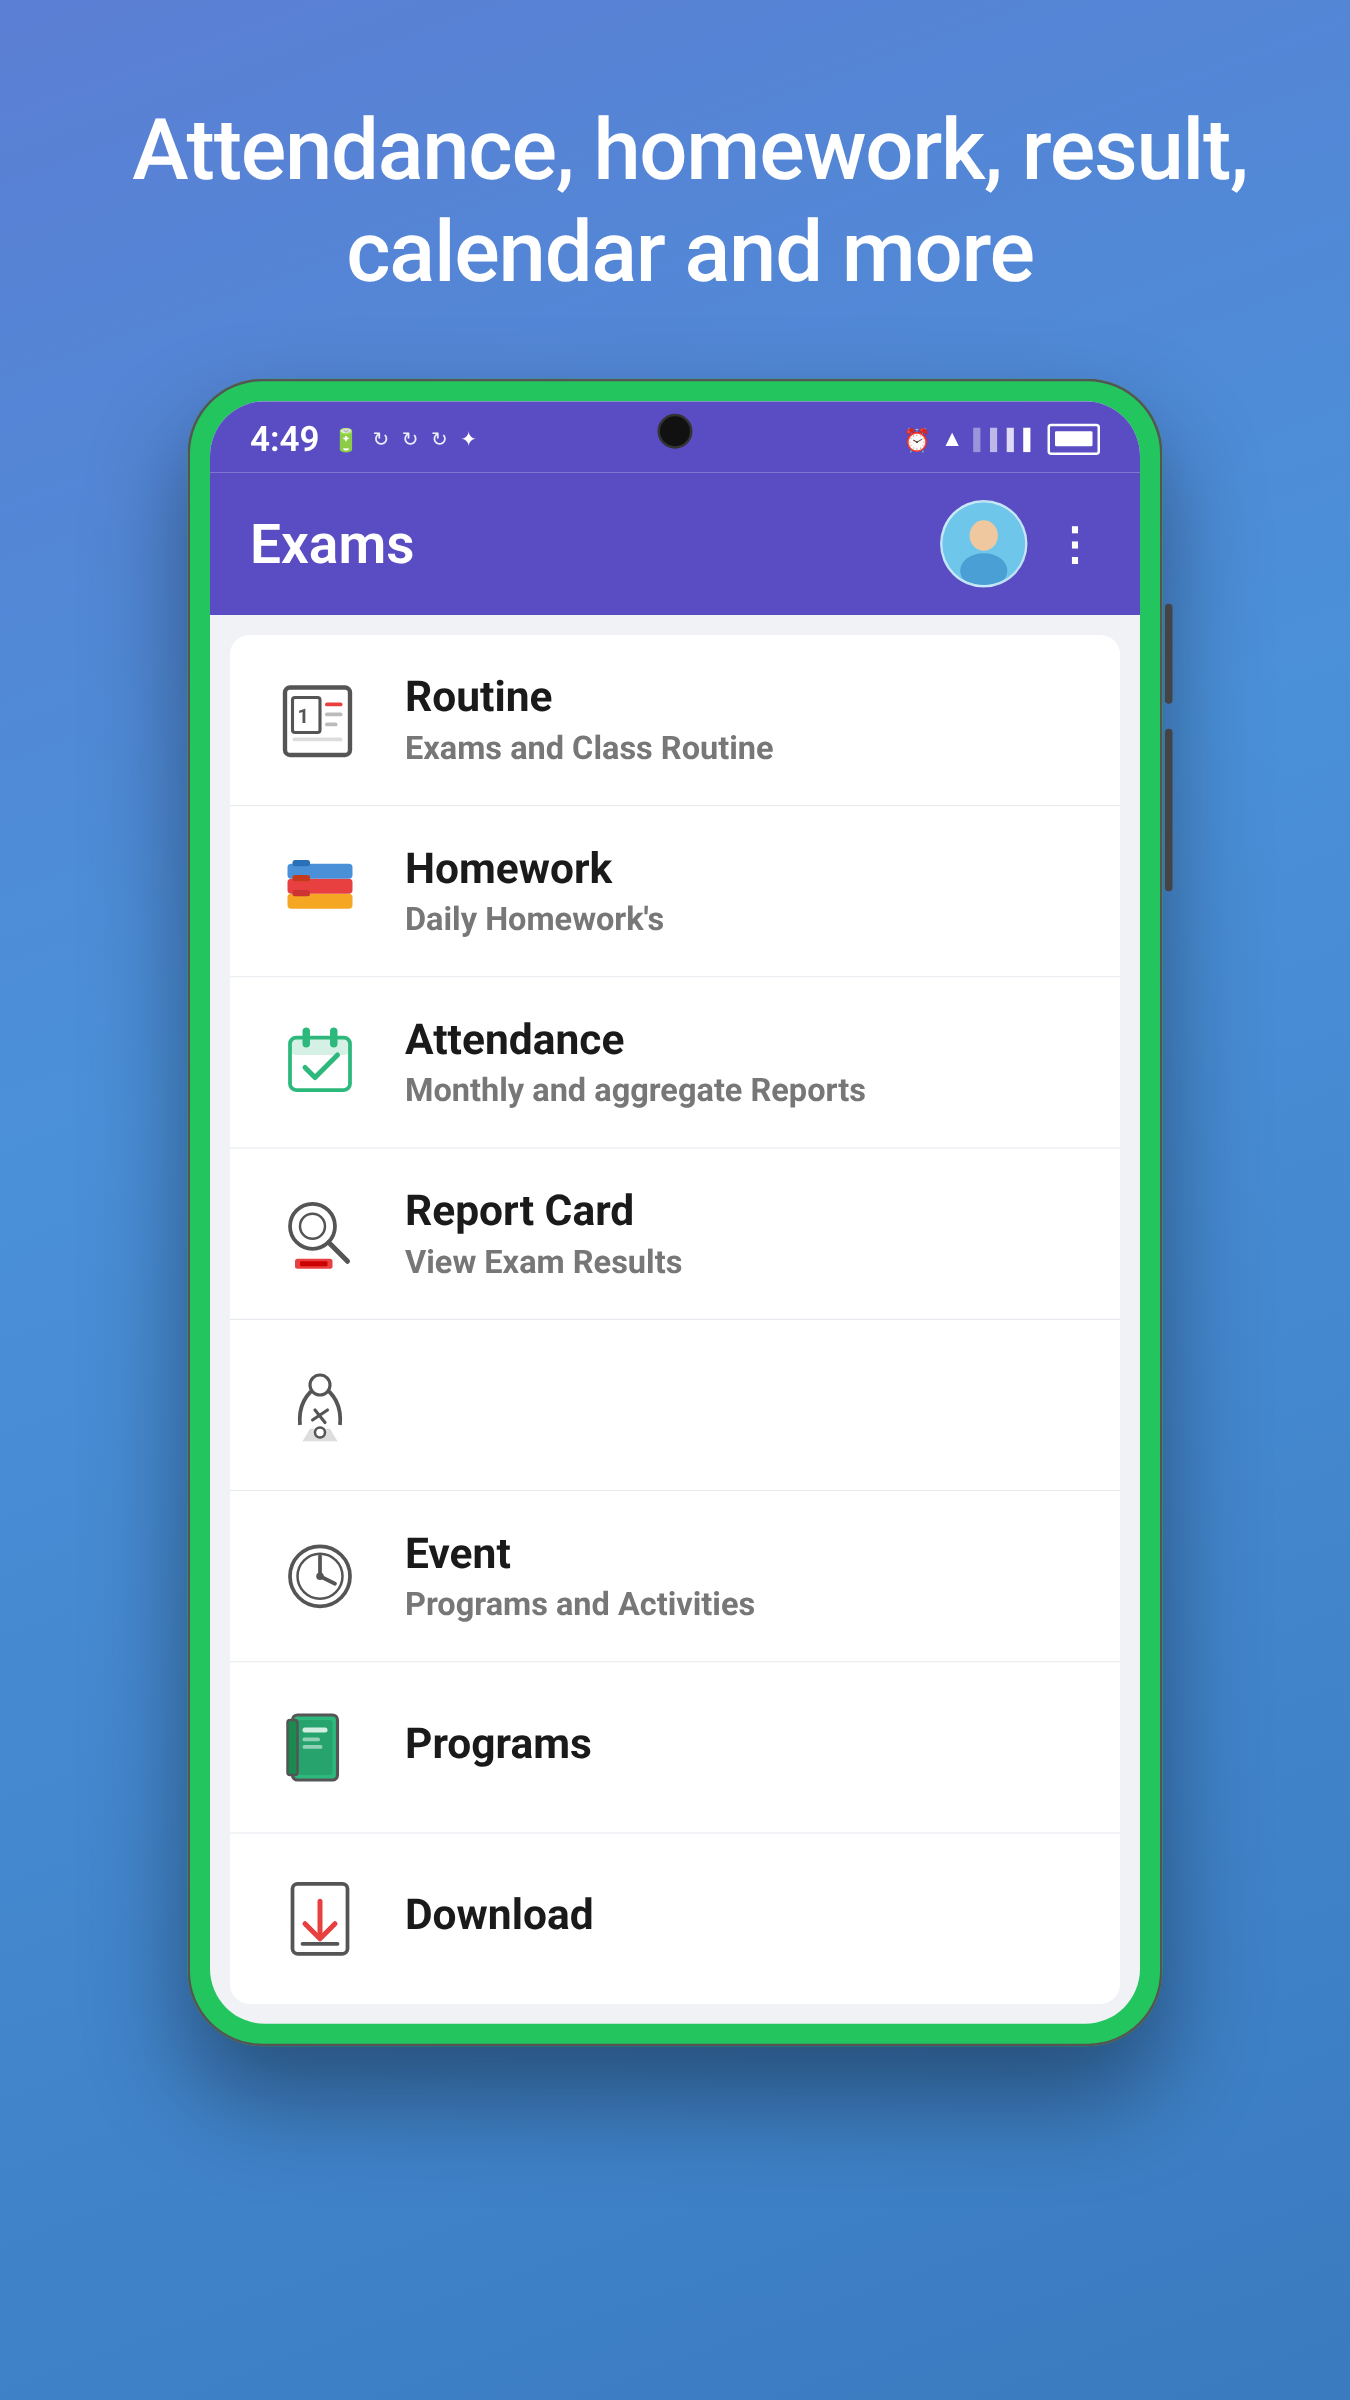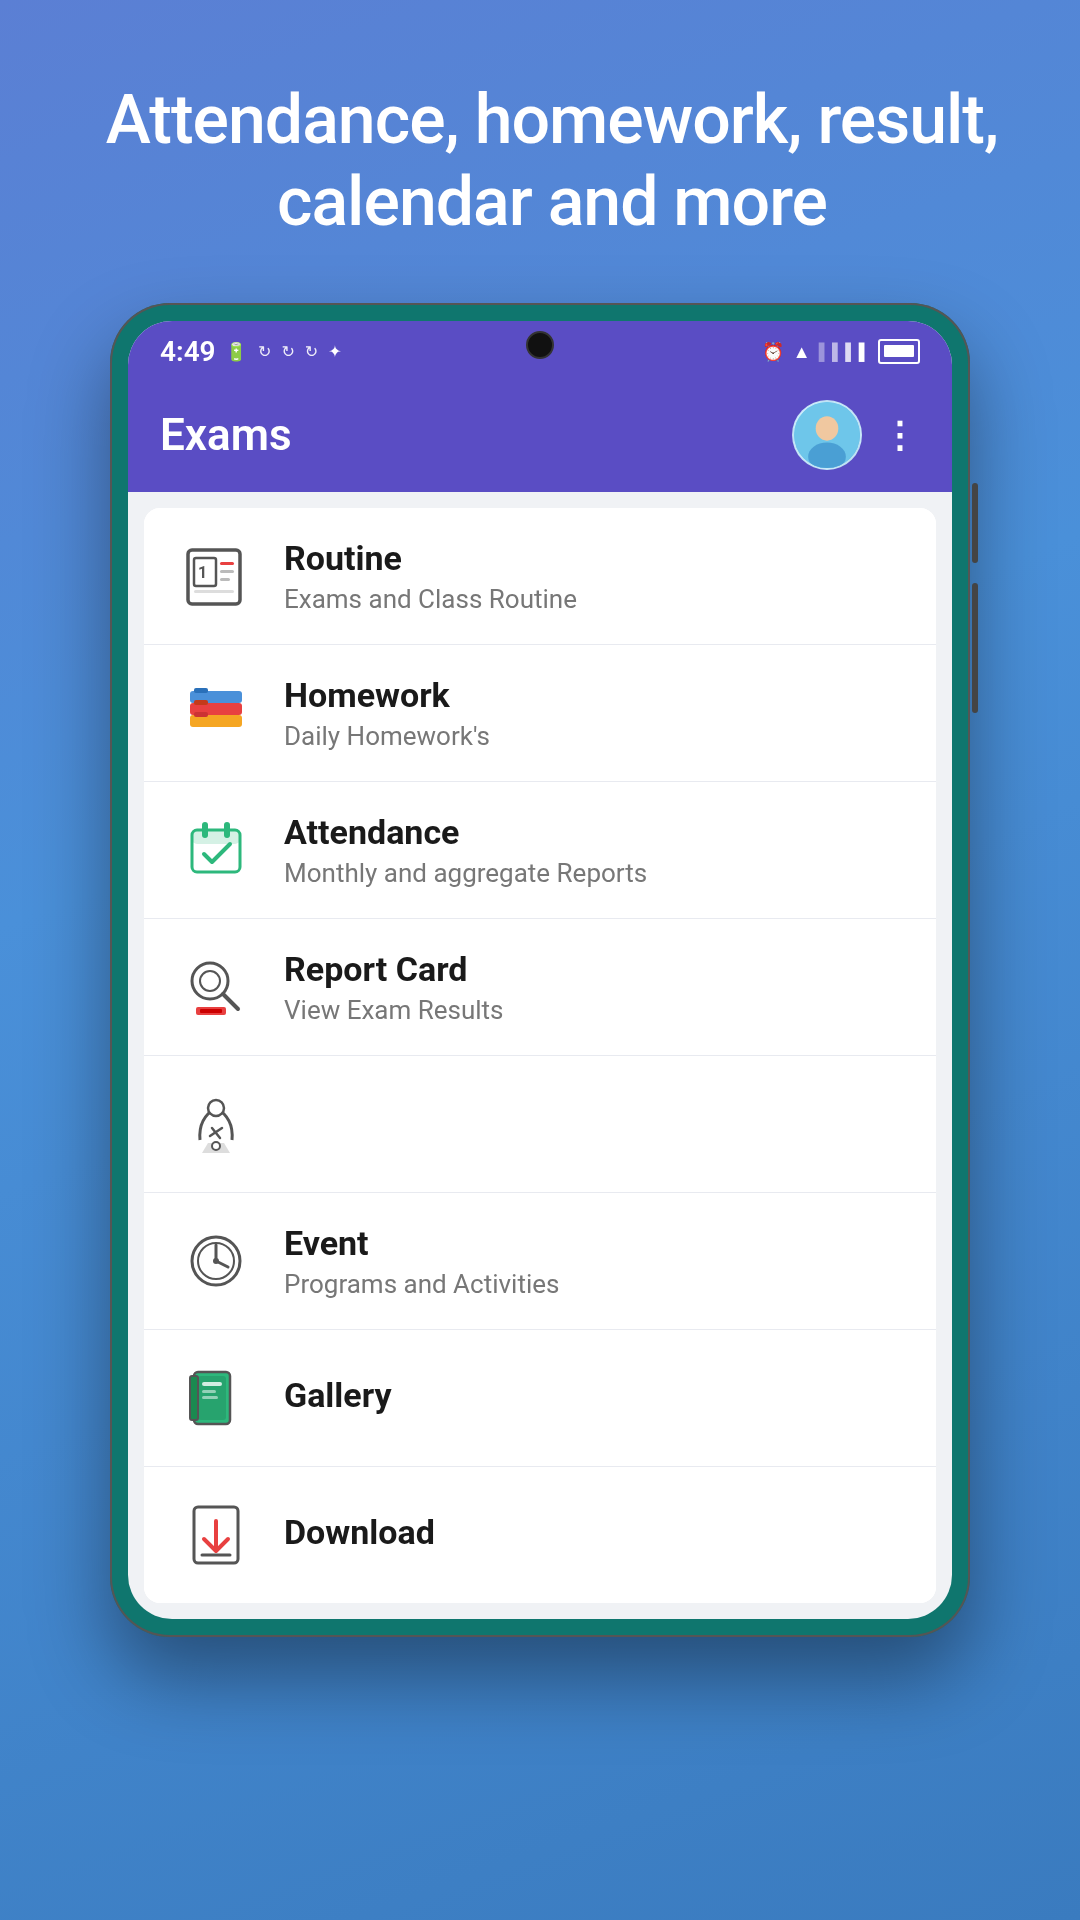--- a/index.html
+++ b/index.html
@@ -20,22 +20,22 @@
       color: white;
       text-align: center;
       font-size: 68px;
       font-weight: 500;
       line-height: 1.2;
       padding: 80px 56px 60px 80px;
       letter-spacing: -1px;
     }
 
     .phone-wrapper {
-      width: 860px;
-      background: #0f766e;
+      width: 780px;
+      background: #22c55e;
       border-radius: 60px;
       padding: 18px;
       box-shadow: 0 40px 80px rgba(0,0,0,0.4), inset 0 0 0 2px #555;
       position: relative;
     }
 
     .phone-screen {
       border-radius: 44px;
       overflow: hidden;
       background: #f0f2f5;
@@ -156,21 +156,21 @@
     .menu-title {
       font-size: 34px;
       font-weight: 700;
       color: #1a1a1a;
       margin-bottom: 6px;
     }
 
     .menu-subtitle {
       font-size: 26px;
       color: #777;
-      font-weight: 400;
+      font-weight: 700;
     }
 
     .phone-side-button {
       position: absolute;
       right: -8px;
       top: 180px;
       width: 6px;
       height: 80px;
       background: #444;
       border-radius: 3px;
@@ -347,21 +347,21 @@
             <rect x="18" y="14" width="28" height="44" rx="3" fill="#27a36e"></rect>
             <rect x="22" y="20" width="20" height="4" rx="2" fill="white" opacity="0.8"></rect>
             <rect x="22" y="28" width="14" height="3" rx="1.5" fill="white" opacity="0.5"></rect>
             <rect x="22" y="34" width="16" height="3" rx="1.5" fill="white" opacity="0.5"></rect>
             <rect x="14" y="10" width="36" height="52" rx="4" stroke="#555" stroke-width="2.5" fill="none"></rect>
             <rect x="10" y="14" width="8" height="44" rx="2" fill="#1a8a50"></rect>
             <rect x="10" y="14" width="8" height="44" rx="2" stroke="#555" stroke-width="2" fill="none"></rect>
           </svg>
         </div>
         <div class="menu-text">
-          <div class="menu-title">Gallery</div>
+          <div class="menu-title">Programs</div>
         </div>
       </div>
 
       <div class="menu-item" style="border-bottom: none;">
         <div class="menu-icon">
           <svg viewBox="0 0 72 72" fill="none" xmlns="http://www.w3.org/2000/svg">
             <rect x="14" y="8" width="44" height="56" rx="4" stroke="#555" stroke-width="3" fill="white"></rect>
             <line x1="36" y1="22" x2="36" y2="48" stroke="#e84040" stroke-width="4" stroke-linecap="round"></line>
             <path d="M24 40 L36 52 L48 40" stroke="#e84040" stroke-width="4" stroke-linecap="round" stroke-linejoin="round"></path>
             <line x1="22" y1="56" x2="50" y2="56" stroke="#555" stroke-width="3" stroke-linecap="round"></line>

